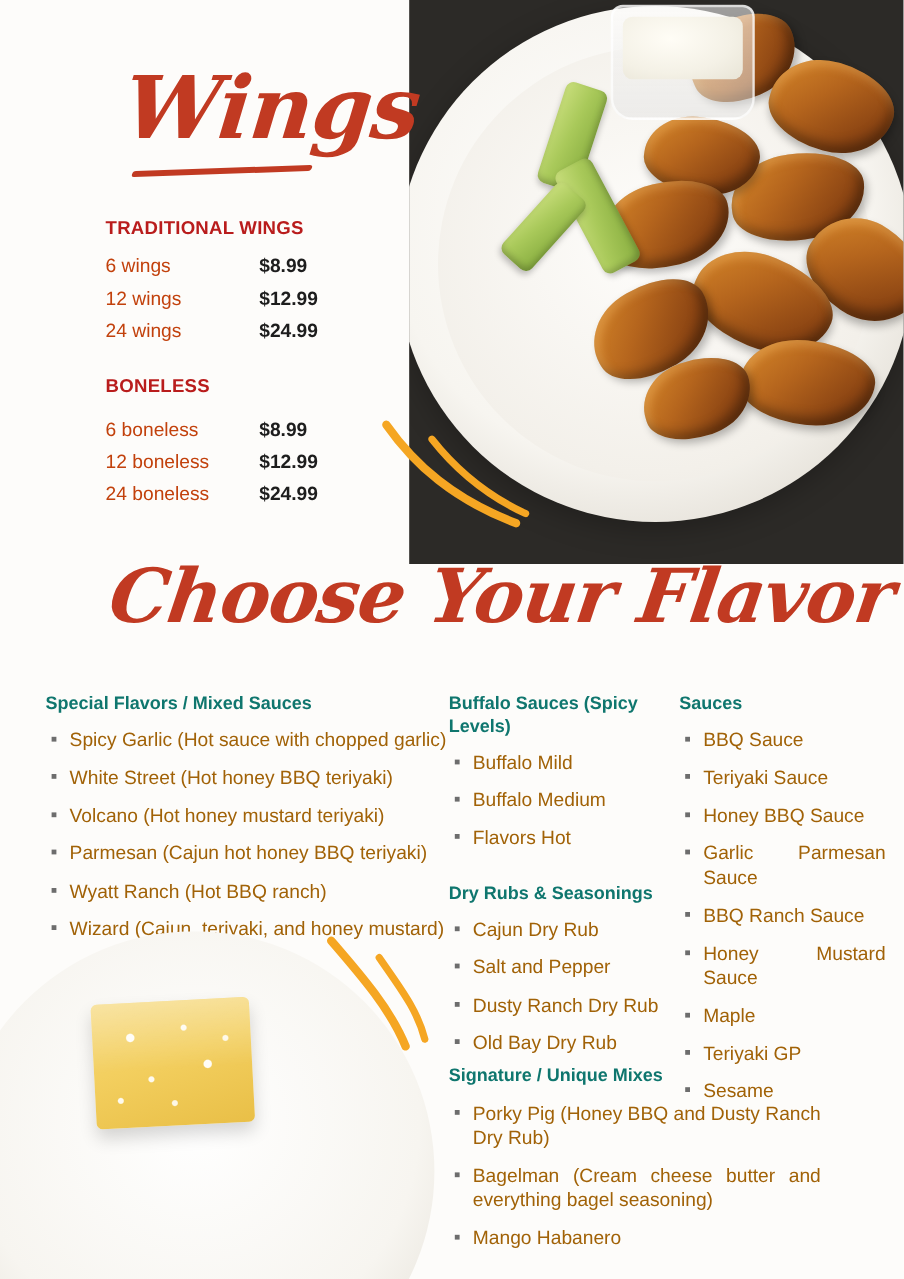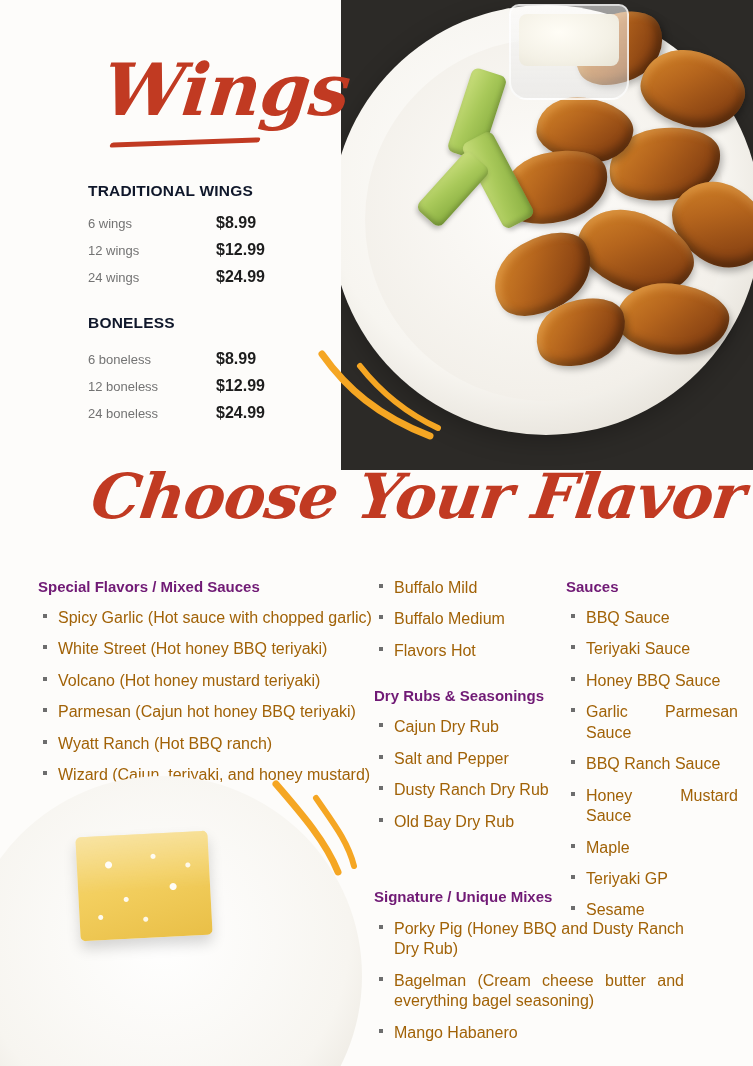--- a/index.html
+++ b/index.html
@@ -134,31 +134,31 @@
     left: 110px; top: 140px;
     width: 150px; height: 5px;
     background: #c13a22;
     transform: rotate(-2deg) skewX(-20deg);
     border-radius: 4px;
   }
 
   .section-head {
     font-size: 15.5px;
     font-weight: bold;
-    color: #0f172a;
+    color: #b91c1c;
     letter-spacing: .2px;
   }
 
   .price-block { position: absolute; }
   .price-row {
     display: flex;
     align-items: baseline;
     margin-bottom: 9px;
   }
-  .price-name { width: 128px; font-size: 13px; color: #737373; }
+  .price-name { width: 128px; font-size: 16px; color: #c2410c; }
   .price-val { font-size: 16px; font-weight: bold; color: #1d1d1d; }
 
   .choose-title {
     position: absolute;
     left: 92px; top: 466px;
     font-size: 62px;
     line-height: 1;
     transform: skewX(-8deg);
     white-space: nowrap;
   }
@@ -172,21 +172,21 @@
     position: absolute;
     left: 38px; top: 578px;
     width: 700px;
     display: flex;
     gap: 0;
   }
   .col-1 { width: 336px; }
   .col-2 { width: 192px; }
   .col-3 { width: 172px; }
   .col-head {
-    font-size: 15px; font-weight: bold; color: #701a75;
+    font-size: 15px; font-weight: bold; color: #0f766e;
     margin-bottom: 11px; line-height: 1.25;
   }
   .col-head.spaced { margin-top: 26px; }
   ul.flavors { list-style: none; margin: 0; padding: 0; }
   ul.flavors li {
     position: relative;
     padding-left: 20px;
     margin-bottom: 11px;
     font-size: 16px;
     line-height: 1.28;
@@ -284,20 +284,21 @@
         <li>Spicy Garlic (Hot sauce with chopped garlic)</li>
         <li>White Street (Hot honey BBQ teriyaki)</li>
         <li>Volcano (Hot honey mustard teriyaki)</li>
         <li>Parmesan (Cajun hot honey BBQ teriyaki)</li>
         <li>Wyatt Ranch (Hot BBQ ranch)</li>
         <li>Wizard (Cajun, teriyaki, and honey mustard)</li>
       </ul>
     </div>
 
     <div class="col-2">
+      <div class="col-head">Buffalo Sauces (Spicy Levels)</div>
       <ul class="flavors">
         <li>Buffalo Mild</li>
         <li>Buffalo Medium</li>
         <li>Flavors Hot</li>
       </ul>
       <div class="col-head spaced">Dry Rubs &amp; Seasonings</div>
       <ul class="flavors">
         <li>Cajun Dry Rub</li>
         <li>Salt and Pepper</li>
         <li>Dusty Ranch Dry Rub</li>

